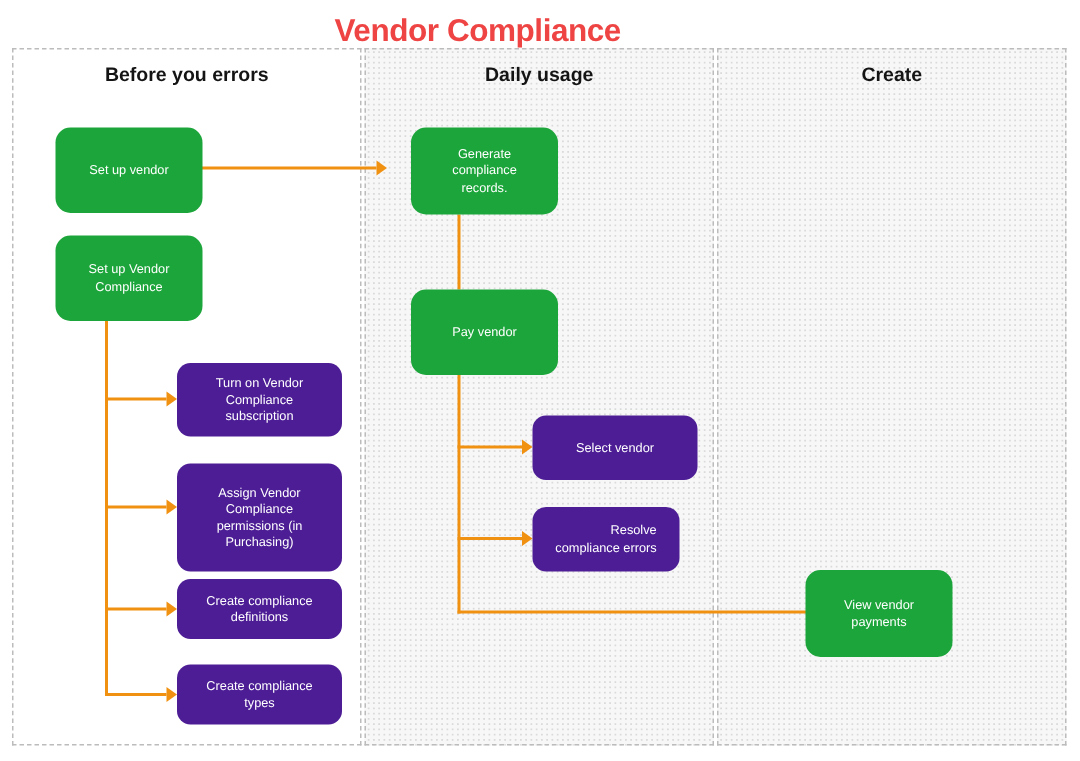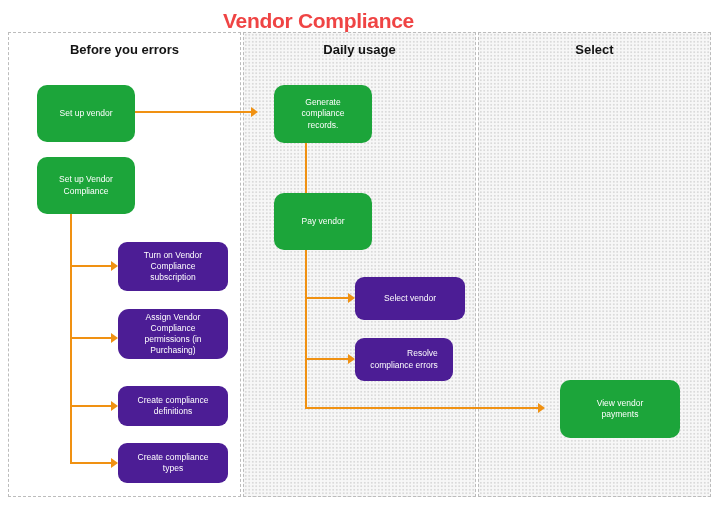--- a/index.html
+++ b/index.html
@@ -40,28 +40,28 @@
   .wire{position:absolute;background:#F09112;}
   .arrow{
     position:absolute;width:0;height:0;
     border-top:5px solid transparent;border-bottom:5px solid transparent;
     border-left:7px solid #F09112;
   }
   
   #n-setup-vendor{left:22px;top:85px;width:98px;height:57px;}
   #n-setup-vendor-compliance{left:22px;top:157px;width:98px;height:57px;}
   #n-turn-on-subscription{left:118px;top:242px;width:110px;height:49px;}
-  #n-assign-permissions{left:118px;top:309px;width:110px;height:50px;border-radius:11px;}
+  #n-assign-permissions{left:118px;top:309px;width:110px;height:72px;}
   #n-create-definitions{left:118px;top:386px;width:110px;height:40px;}
   #n-create-types{left:118px;top:443px;width:110px;height:40px;}
   #n-generate-records{left:259px;top:85px;width:98px;height:58px;}
   #n-pay-vendor{left:259px;top:193px;width:98px;height:57px;}
   #n-select-vendor{left:355px;top:277px;width:110px;height:43px;}
   #n-resolve-errors{left:355px;top:338px;width:98px;height:43px;text-align:right;}
-  #n-view-payments{left:545px;top:380px;width:120px;height:58px;}
+  #n-view-payments{left:522px;top:380px;width:98px;height:58px;}
   
   #w-setup-to-generate{left:120px;top:111px;width:131px;height:2px;}
   #a-setup-to-generate{left:251px;top:107px;}
   #w-col1-trunk{left:70px;top:214px;width:2px;height:250px;}
   #w-branch-subscription{left:70px;top:265px;width:41px;height:2px;}
   #a-branch-subscription{left:111px;top:261px;}
   #w-branch-permissions{left:70px;top:337px;width:41px;height:2px;}
   #a-branch-permissions{left:111px;top:333px;}
   #w-branch-definitions{left:70px;top:405px;width:41px;height:2px;}
   #a-branch-definitions{left:111px;top:401px;}
@@ -83,21 +83,21 @@
 
   <h1 class="title">Vendor Compliance</h1>
 
   <div class="col col1">
     <div class="col-header">Before you errors</div>
   </div>
   <div class="col col2 textured">
     <div class="col-header">Daily usage</div>
   </div>
   <div class="col col3 textured">
-    <div class="col-header">Select</div>
+    <div class="col-header">Create</div>
   </div>
 
   <div class="wire" id="w-setup-to-generate"></div>
   <div class="arrow" id="a-setup-to-generate"></div>
 
   <div class="wire" id="w-col1-trunk"></div>
   <div class="wire" id="w-branch-subscription"></div>
   <div class="arrow" id="a-branch-subscription"></div>
   <div class="wire" id="w-branch-permissions"></div>
   <div class="arrow" id="a-branch-permissions"></div>

